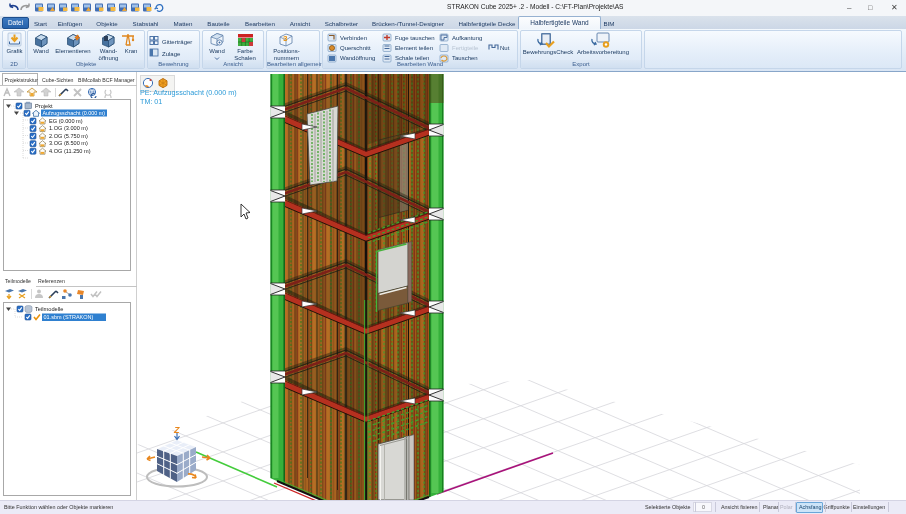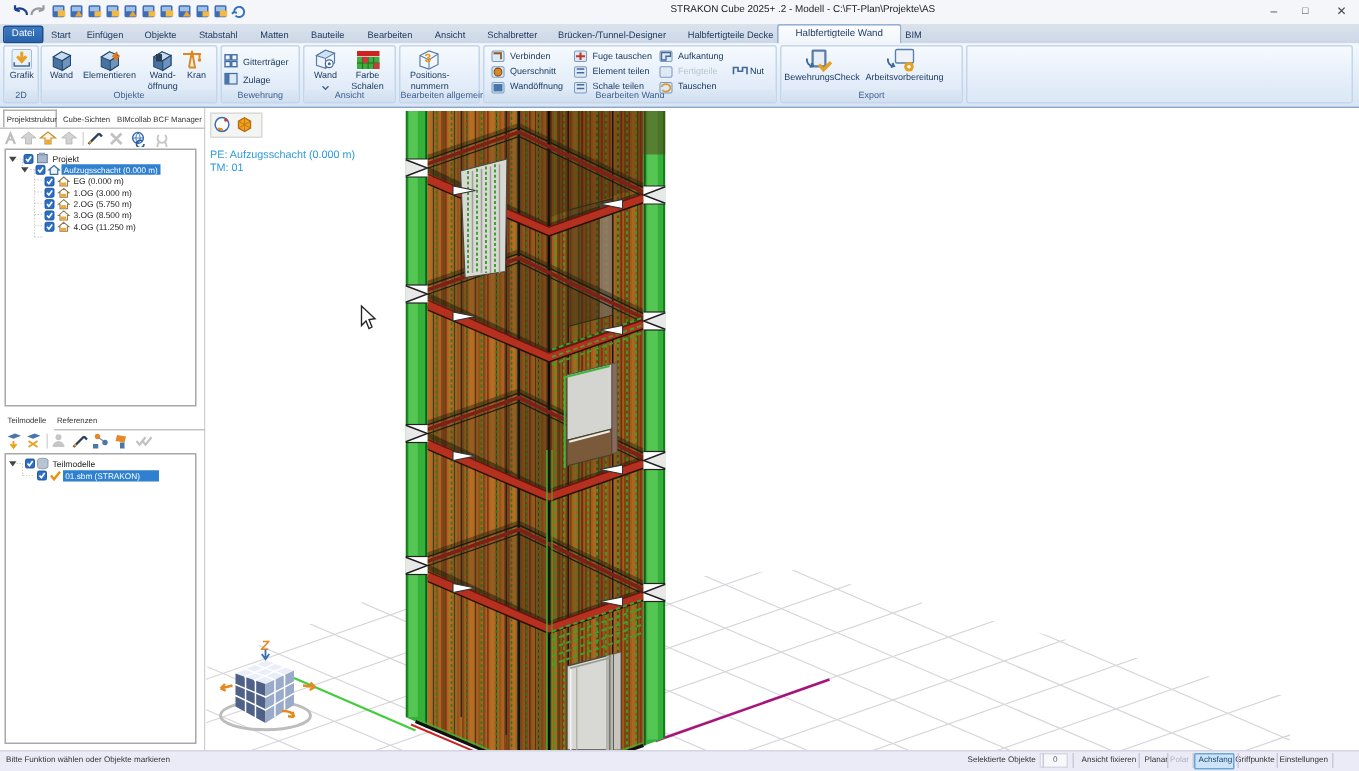--- a/index.html
+++ b/index.html
@@ -23,21 +23,21 @@
 
 #lpanel{left:0;top:72px;width:137px;height:428px;background:#fff;border-right:1px solid #cfcfcf;}
 .ptab{position:absolute;font-size:5.2px;color:#333;white-space:nowrap;}
 .treebox{position:absolute;left:3px;width:128px;background:#fff;border:1px solid #a8a8a8;}
 
 #statusbar{left:0;top:500px;width:906px;height:14px;background:#ebebf7;border-top:1px solid #d4d4e4;font-size:6.2px;color:#333;}
 .sbi{position:absolute;top:503.5px;font-size:5.4px;color:#333;white-space:nowrap;}
 .sbsep{position:absolute;top:2px;width:1px;height:10px;background:#c9c9da;}
 
 #vp{left:137px;top:72px;width:769px;height:428px;background:#fff;overflow:hidden;}
-#vptext{left:140px;top:98px;font-size:7.2px;color:#2d9bd8;line-height:9px;white-space:nowrap;}
+#vptext{left:140px;top:88px;font-size:7.2px;color:#2d9bd8;line-height:9px;white-space:nowrap;}
 </style></head><body>
 <div id="root">
 
 <svg width="0" height="0" style="position:absolute">
       <defs>
 <g id="wallcube">
  <path d="M1.5,5.5 L7,2 L13,4.5 L13,11 L7.5,14.5 L1.5,12 Z" fill="#48729f" stroke="#23486f" stroke-width="0.7"></path>
  <path d="M1.5,5.5 L7,2 L13,4.5 L7.5,8 Z" fill="#c8dcee" stroke="#23486f" stroke-width="0.7"></path>
  <path d="M7.5,8 L13,4.5 L13,11 L7.5,14.5 Z" fill="#6e94bd" stroke="#23486f" stroke-width="0.7"></path>
 </g>

